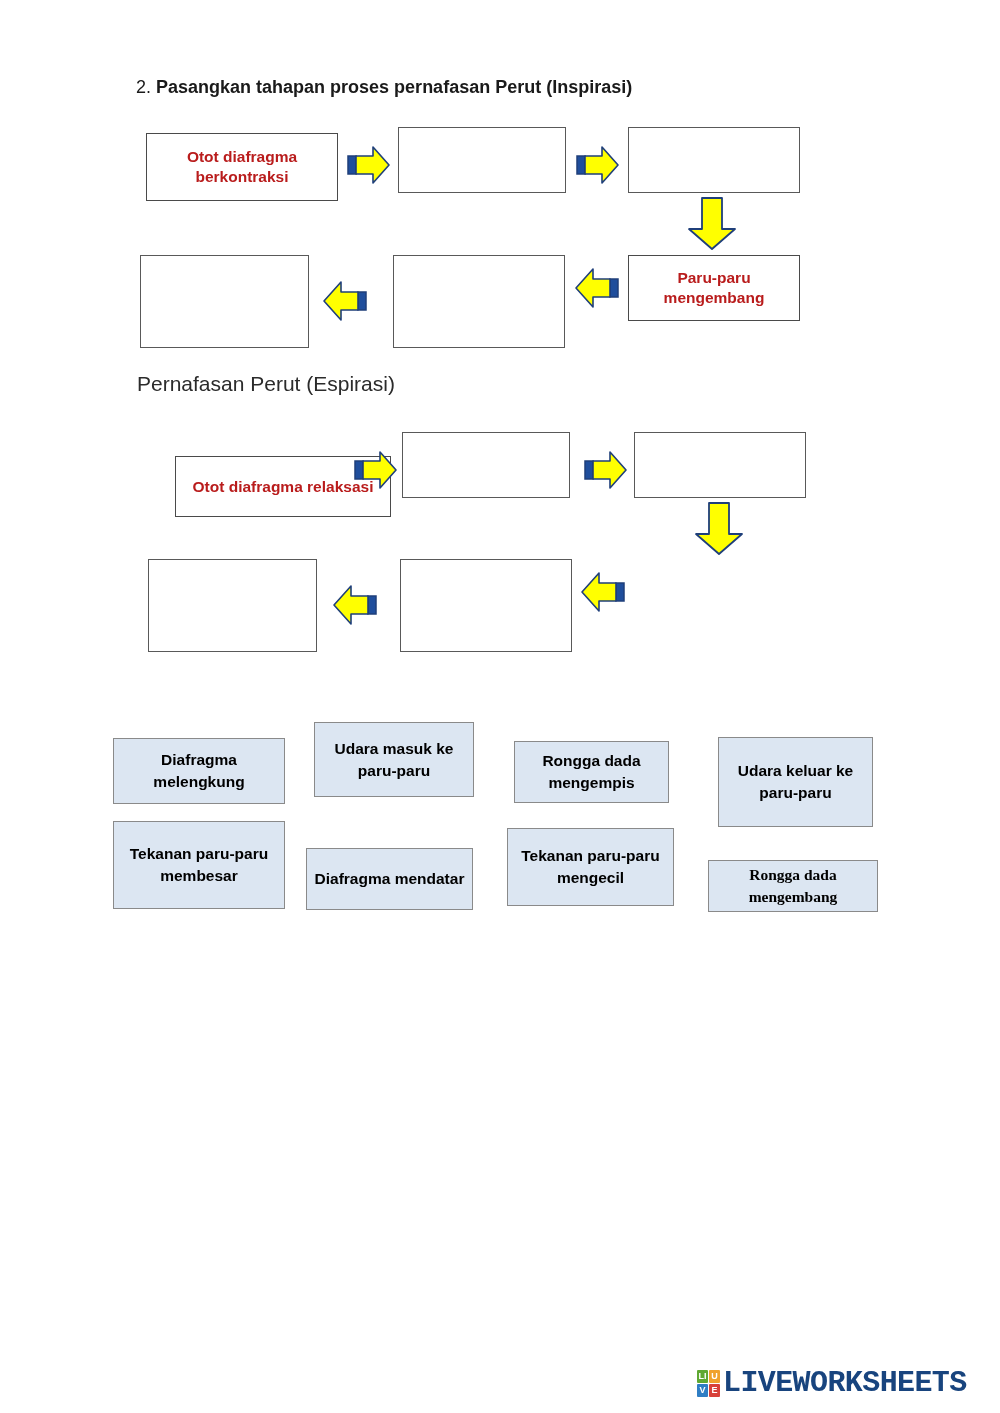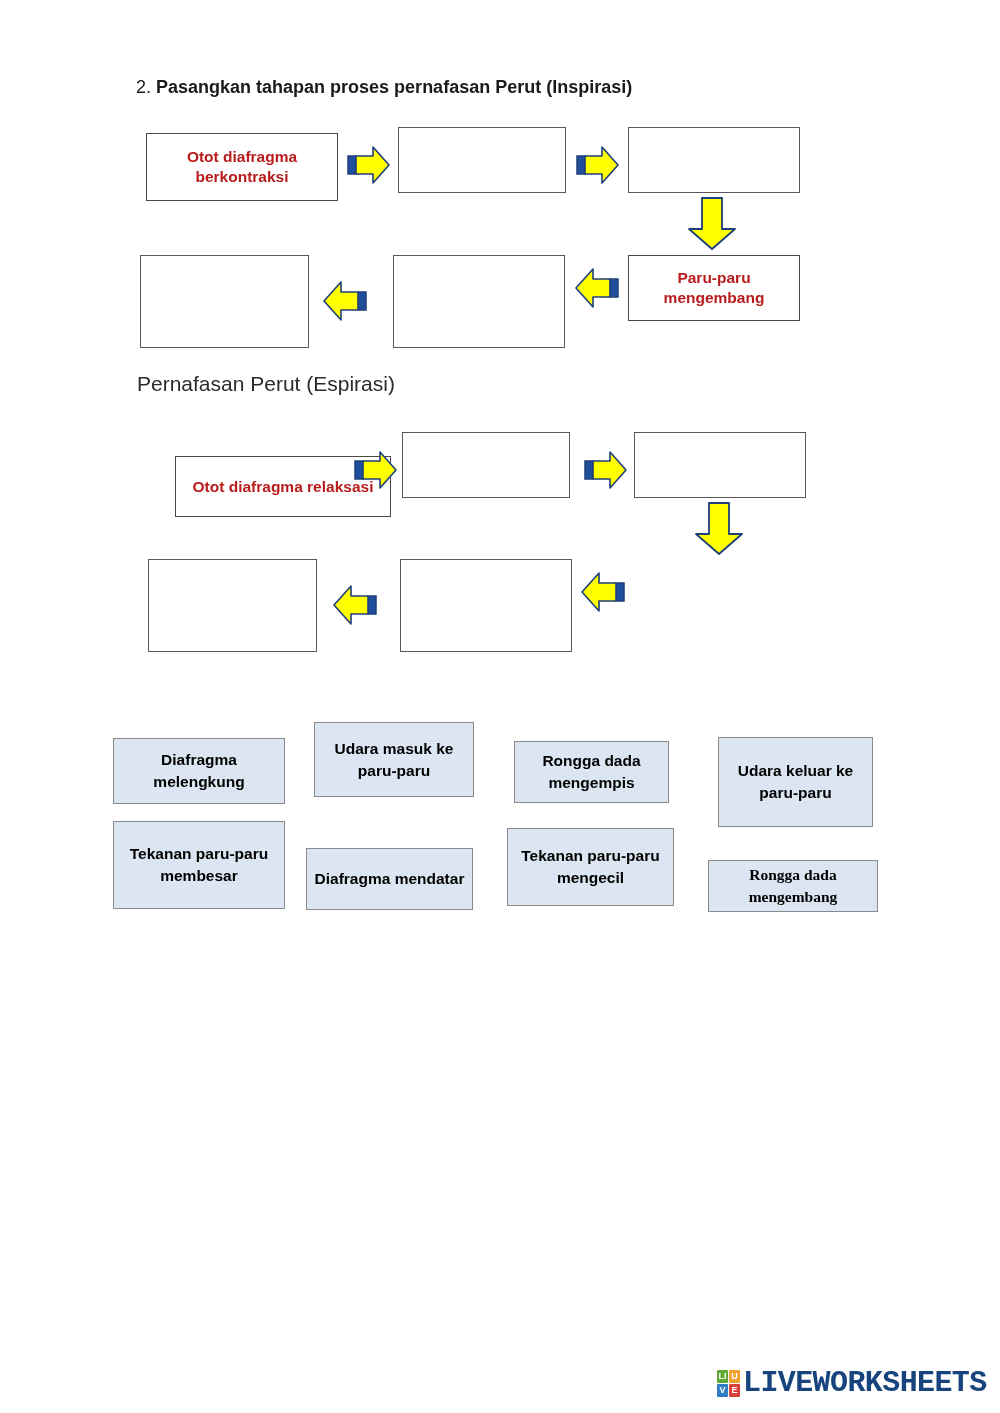--- a/index.html
+++ b/index.html
@@ -93,21 +93,20 @@
   }
 
   
   #lw-logo {
     position: absolute;
     left: 697px;
     top: 1368px;
     display: flex;
     align-items: center;
     gap: 3px;
-    margin-left: 20px;
   }
   .lw-tiles {
     display: grid;
     grid-template-columns: 11px 11px;
     grid-template-rows: 13px 13px;
     gap: 1px;
   }
   .lw-tile {
     display: flex;
     align-items: center;

